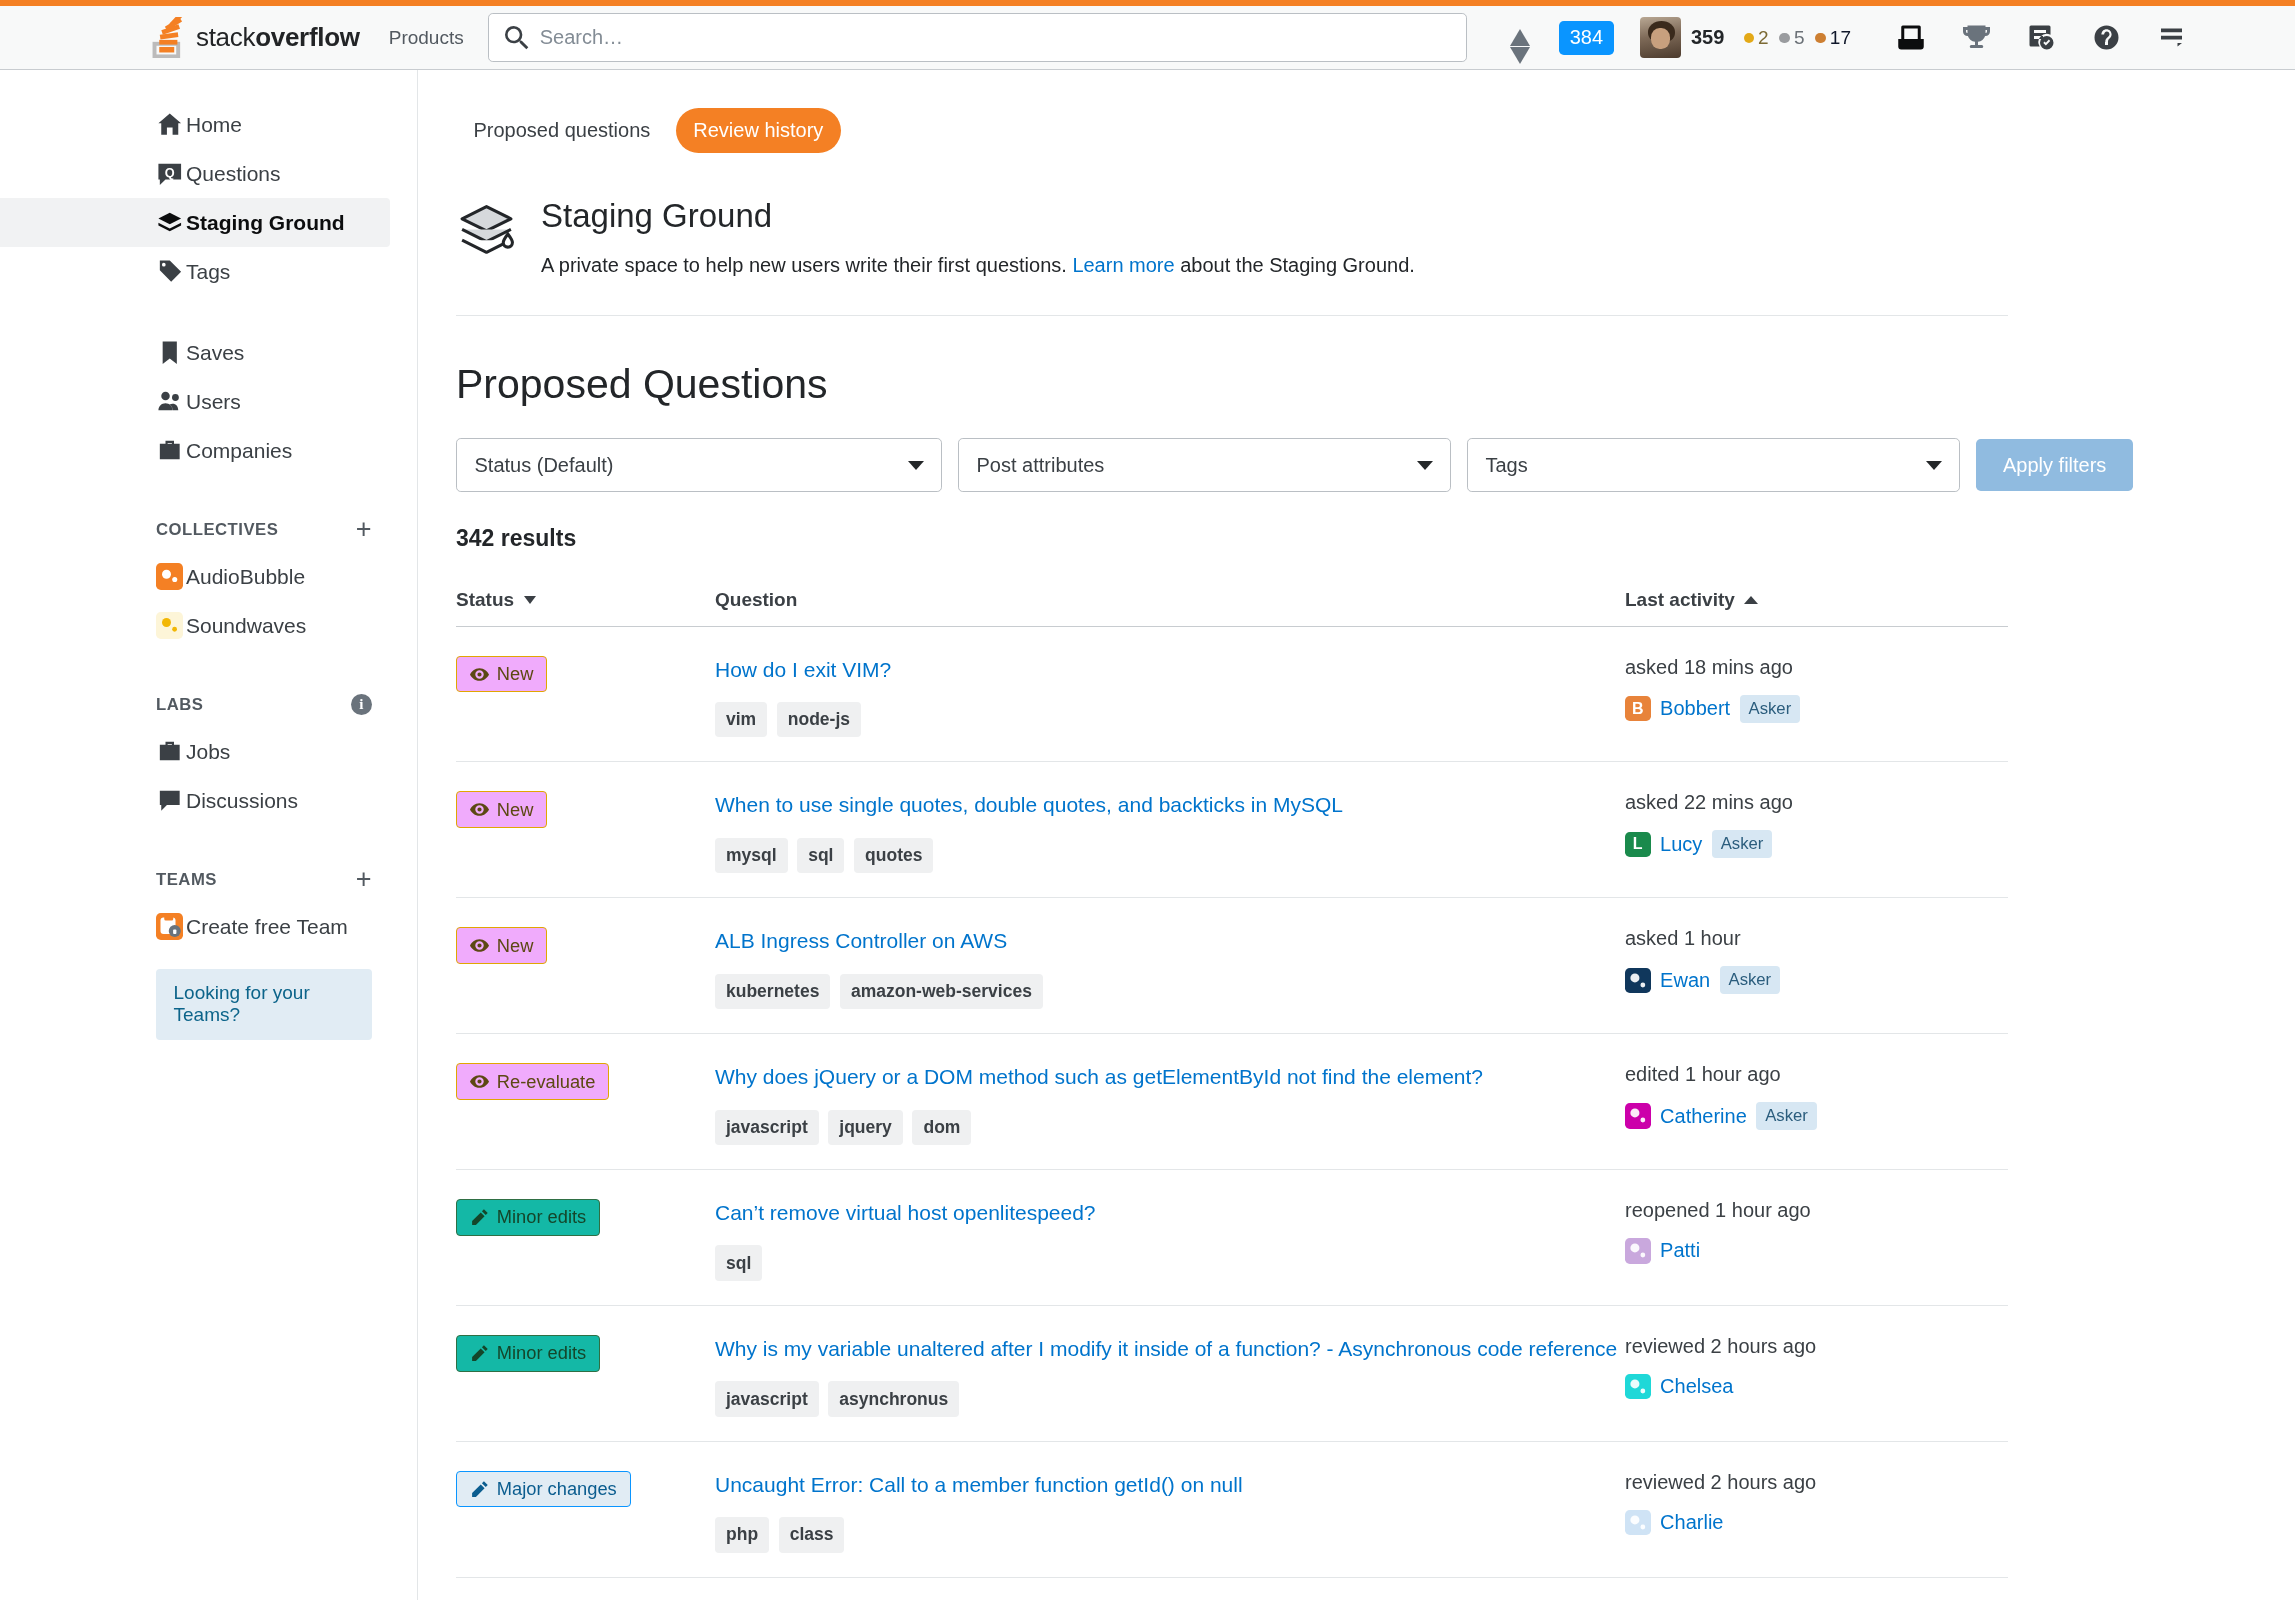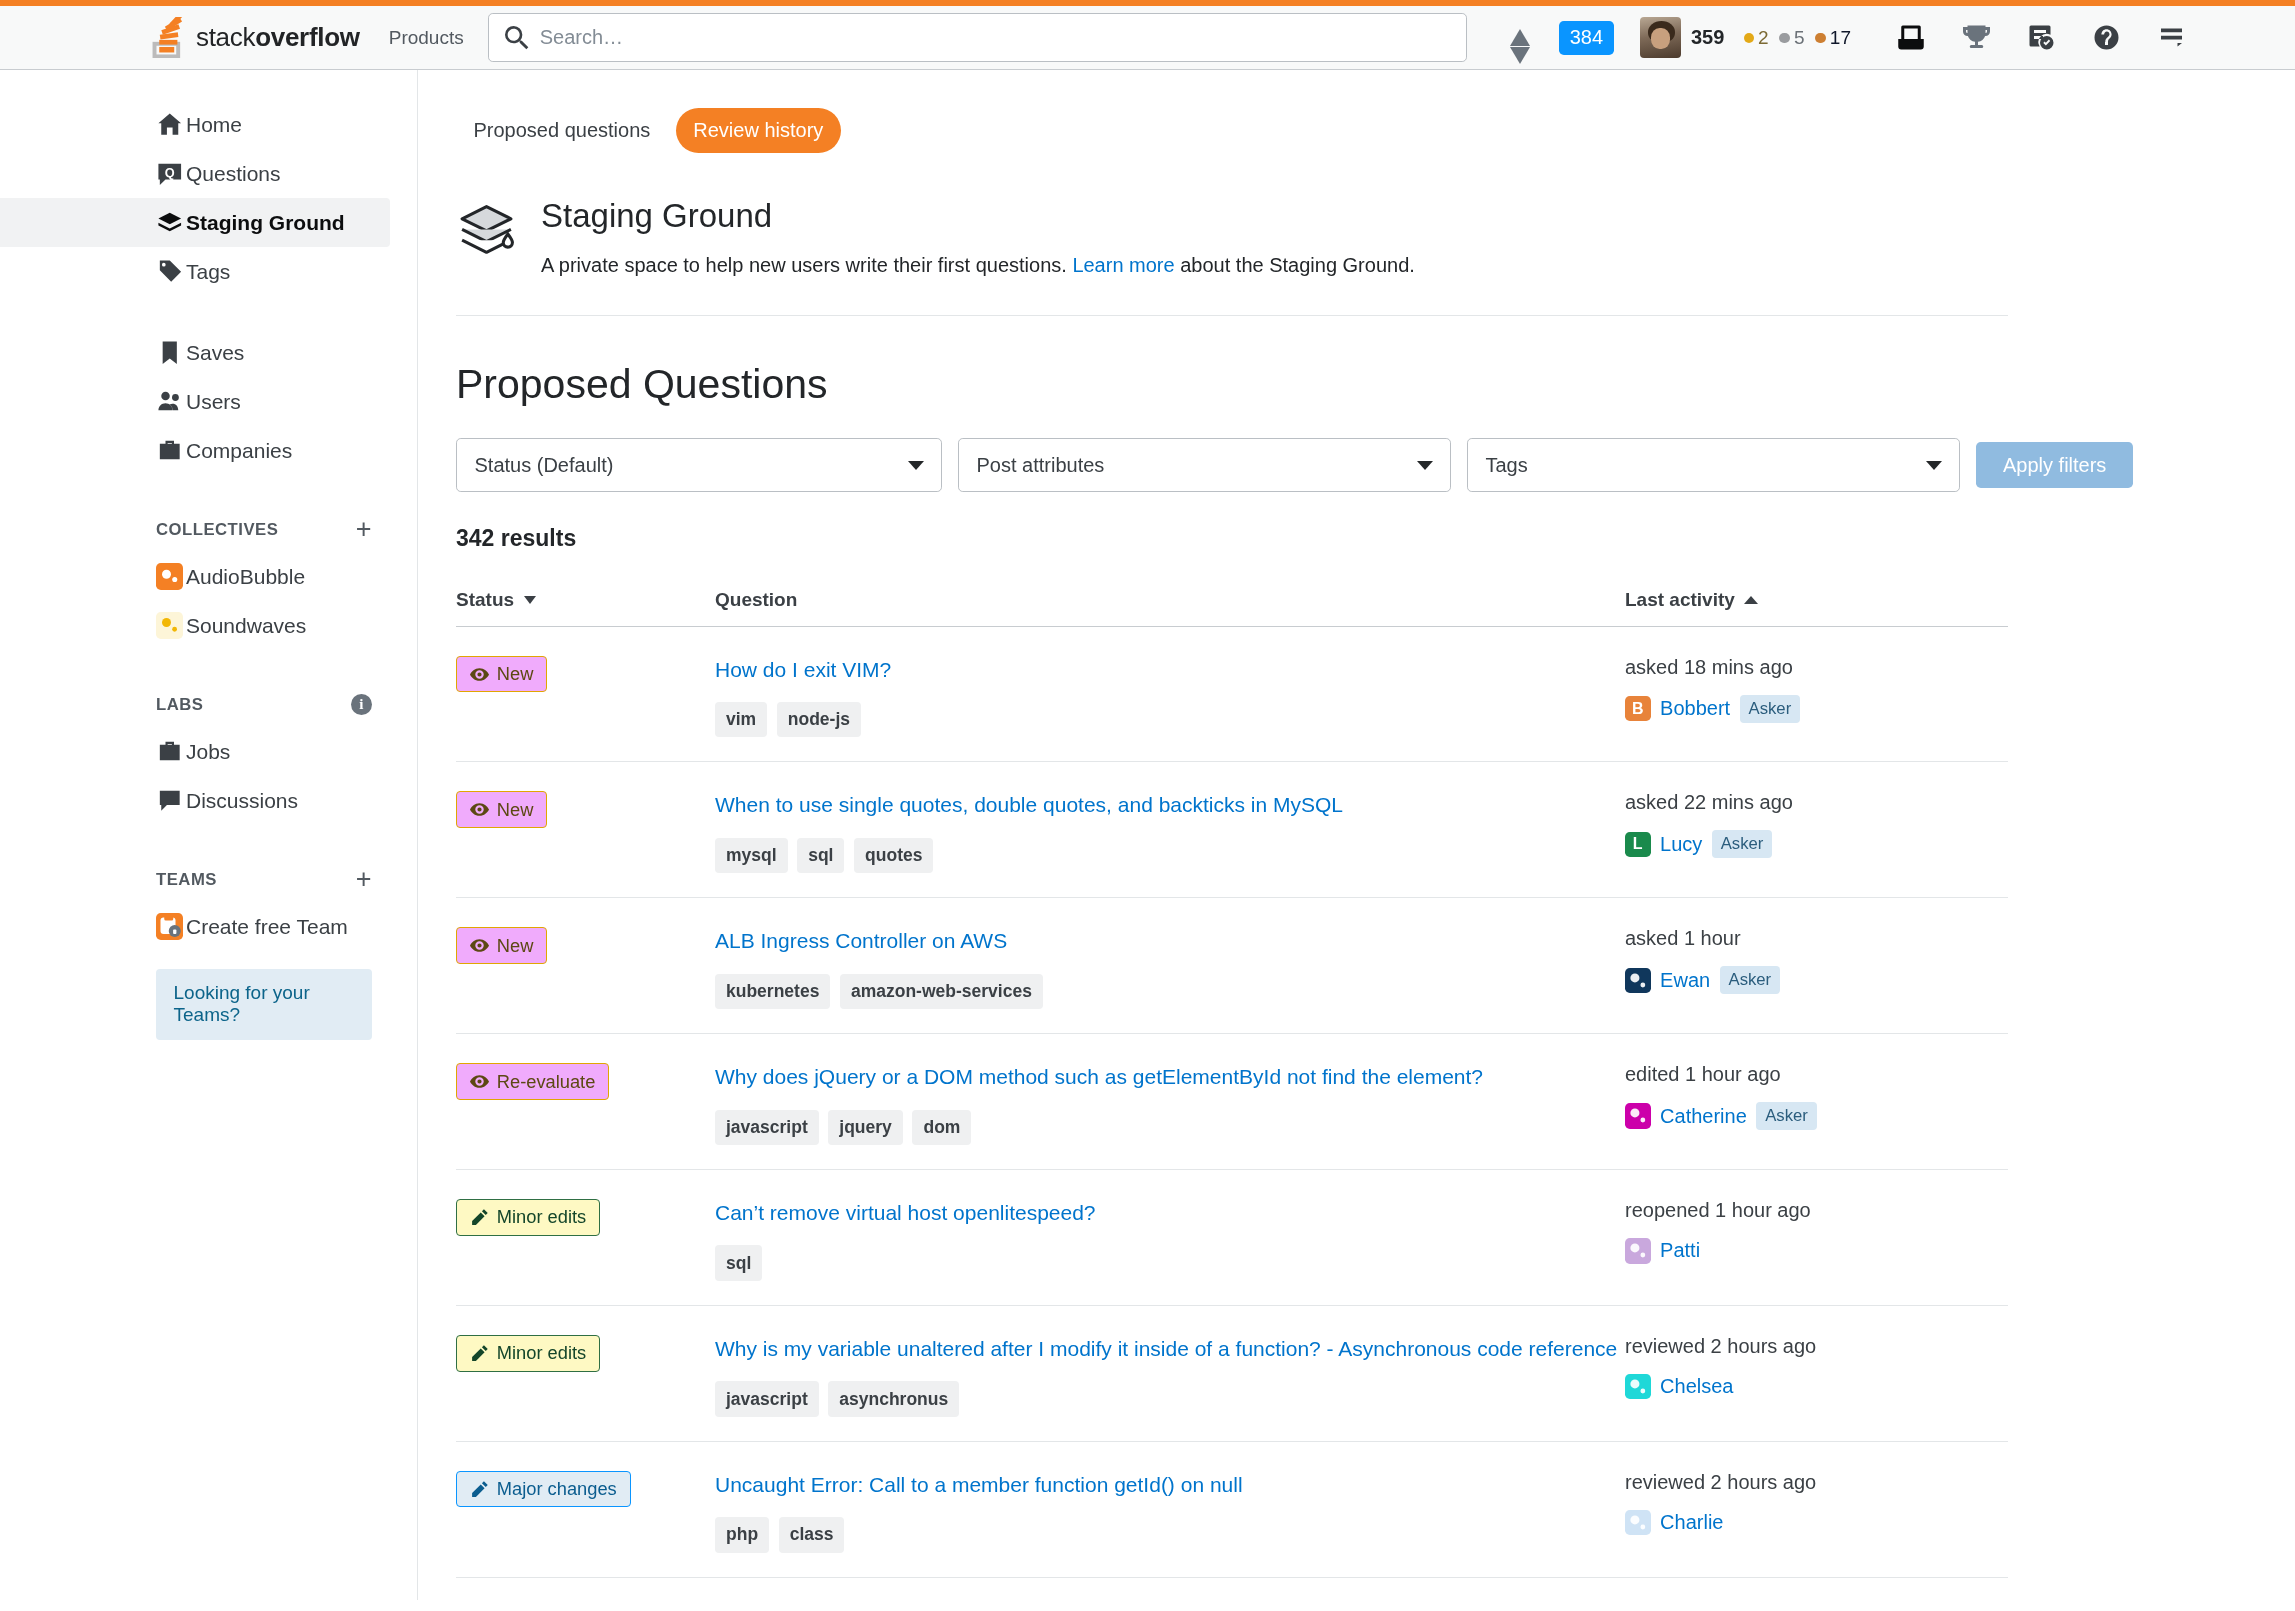--- a/index.html
+++ b/index.html
@@ -318,21 +318,21 @@
     border-left: 8px solid transparent;
     border-right: 8px solid transparent;
     border-top: 9.6px solid #242729;
   }
   .apply-btn {
     background: #90bbe0;
     color: #fff;
     font-size: 20px;
     border: none;
     border-radius: 4.8px;
-    height: 46px;
+    height: 52px;
     padding: 0 27px;
     cursor: pointer;
     font-family: "Liberation Sans", sans-serif;
   }
 
   .results-count {
     font-size: 23px;
     font-weight: 700;
     color: #232629;
     margin-top: 33px;
@@ -382,21 +382,21 @@
     border: 1.6px solid;
     white-space: nowrap;
   }
   .status-badge.new,
   .status-badge.reevaluate {
     background: #f0abfc;
     border-color: #e1a602;
     color: #5c4813;
   }
   .status-badge.minor {
-    background: #fef9c3;
+    background: #14b8a6;
     border-color: #2f6f44;
     color: #14462a;
   }
   .status-badge.major {
     background: #e1ecf4;
     border-color: #0a95ff;
     color: #0b5d8f;
   }
   .badge-ico { width: 19px; height: 19px; flex:none; }
 

